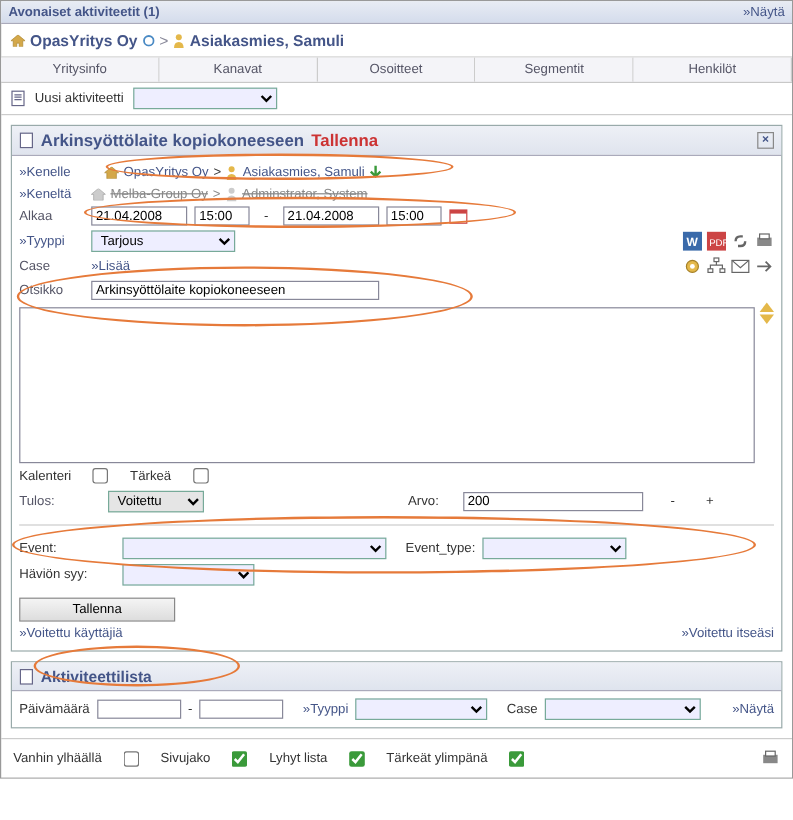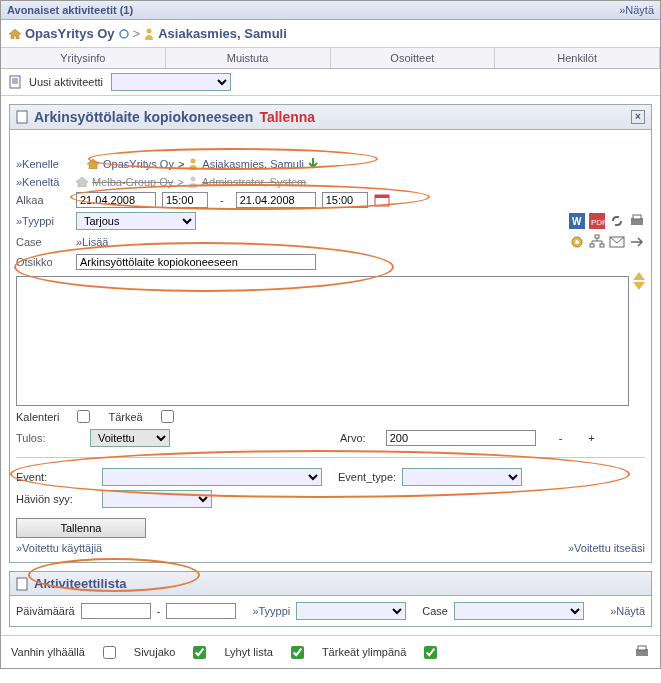--- a/index.html
+++ b/index.html
@@ -10,21 +10,21 @@
   .breadcrumb { padding:6px 8px; color:#445588; font-size:13px; font-weight:bold; border-bottom:1px solid #ccc; display:flex; align-items:center; gap:4px;}
   .breadcrumb .sep { color:#889; font-weight:normal; }
   .tabs { display:flex; border-bottom:1px solid #bbb; }
   .tabs div { flex:1; text-align:center; padding:4px 0; border-right:1px solid #ccc; color:#556; background:#f4f4f8; cursor:pointer; }
   .newact { padding:4px 8px; display:flex; align-items:center; gap:8px; border-bottom:1px solid #ccc;}
   .newact select { width:120px; border:1px solid #7a9; background:#eef; height:18px;}
   .panel { margin:8px; border:1px solid #9aa; background:#fff; }
   .panel-hdr { background:linear-gradient(#eef0f6,#dfe4ee); padding:4px 6px; display:flex; align-items:center; gap:6px; color:#445588; font-weight:bold; font-size:14px; border-bottom:1px solid #aab;}
   .panel-hdr .save { color:#c33; }
   .panel-hdr .close { margin-left:auto; width:14px; height:14px; border:1px solid #888; text-align:center; line-height:12px; font-size:10px; cursor:pointer;}
-  .form { padding:4px 6px; position:relative;margin-top:20px; }
+  .form { padding:4px 6px; position:relative; }
   .row { display:flex; align-items:center; padding:2px 0; gap:6px;}
   .lbl { width:54px; color:#556; font-size:11px;}
   .lbllink { color:#445588; cursor:pointer; }
   .bcline { display:flex; align-items:center; gap:4px; border:1px solid #aaa; border-radius:10px; padding:1px 10px;}
   .bcline2 { display:flex; align-items:center; gap:4px; color:#888;}
   .house-icon { width:12px; height:10px; }
   .person-icon { width:10px; height:12px; }
   input[type=text], select, textarea { border:1px solid #889; font-family:inherit; font-size:11px; padding:1px 3px; background:#fff;}
   .date { width:80px; } .time{ width:46px;}
   .dash { padding:0 6px;}
@@ -80,22 +80,23 @@
     <span class="sep"> &gt; </span>
     <svg class="person-icon" viewBox="0 0 10 12">
         <circle cx="5" cy="3" r="2.5" fill="#e4b84a"></circle>
         <path d="M1 12 Q1 7 5 7 Q9 7 9 12 Z" fill="#e4b84a"></path>
       </svg>
     <span>Asiakasmies, Samuli</span>
   </div>
 
   <div class="tabs">
     <div>Yritysinfo</div>
-    <div>Muistuta</div>
+    <div>Kanavat</div>
     <div>Osoitteet</div>
+    <div>Segmentit</div>
     <div>Henkilöt</div>
   </div>
 
   <div class="newact">
     <svg class="doc-icon" viewBox="0 0 12 14">
         <rect x="1" y="1" width="10" height="12" fill="#fff" stroke="#668"></rect>
         <line x1="3" y1="4" x2="9" y2="4" stroke="#668"></line>
         <line x1="3" y1="6" x2="9" y2="6" stroke="#668"></line>
         <line x1="3" y1="8" x2="9" y2="8" stroke="#668"></line>
       </svg>

